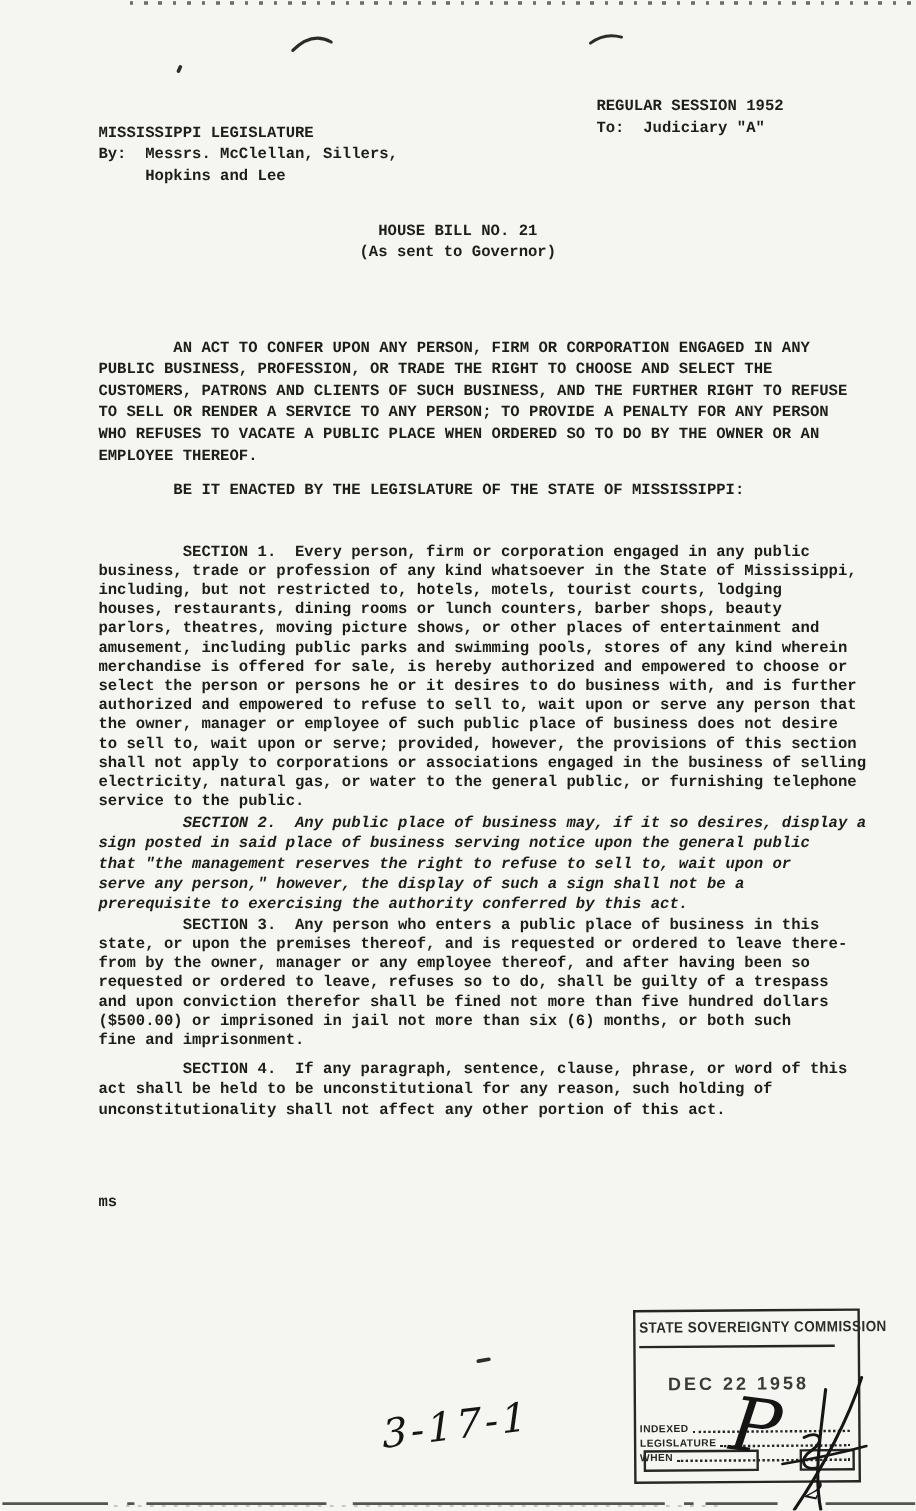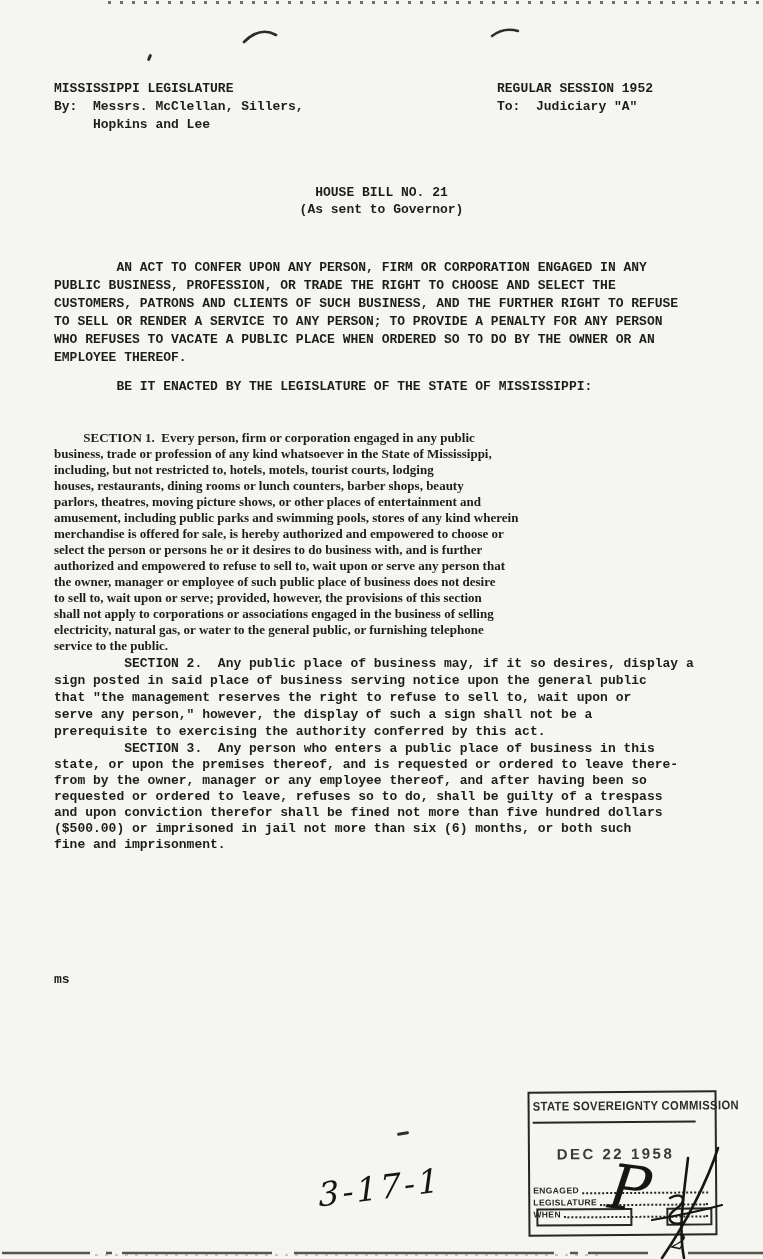--- a/index.html
+++ b/index.html
@@ -15,21 +15,21 @@
   }
   
   .typed{
     position:absolute;white-space:pre;color:var(--ink);
     font-family:"Liberation Mono","DejaVu Sans Mono",monospace;
     font-size:13px;font-weight:bold;letter-spacing:0;
   }
   .lh16{line-height:16px;}
   .lh17{line-height:17px;}
   .lh18{line-height:18px;}
-  .body-left{left:54px;}
+  .body-left{left:82px;margin-top:22px;}
   .centered{left:0;width:763px;text-align:center;}
   
   .top-dots{
     position:absolute;top:1px;left:108px;width:655px;height:3px;
     background:repeating-linear-gradient(90deg,#6e6e6c 0 3px,transparent 3px 12px);
   }
   .speck{position:absolute;background:#2d2d2b;border-radius:2px;}
   .speck-apostrophe{left:148px;top:54px;width:3px;height:7px;transform:rotate(24deg);}
   .speck-dash{left:397px;top:1132px;width:12px;height:3px;transform:rotate(-10deg);}
   .svg-abs{position:absolute;}
@@ -91,56 +91,59 @@
   <div class="typed lh17 centered" style="top:184px;">HOUSE BILL NO. 21
 (As sent to Governor)</div>
 
   <div class="typed lh17 body-left" style="top:378px;">        BE IT ENACTED BY THE LEGISLATURE OF THE STATE OF MISSISSIPPI:</div>
   <div class="typed lh18 body-left" style="top:259px;">        AN ACT TO CONFER UPON ANY PERSON, FIRM OR CORPORATION ENGAGED IN ANY
 PUBLIC BUSINESS, PROFESSION, OR TRADE THE RIGHT TO CHOOSE AND SELECT THE
 CUSTOMERS, PATRONS AND CLIENTS OF SUCH BUSINESS, AND THE FURTHER RIGHT TO REFUSE
 TO SELL OR RENDER A SERVICE TO ANY PERSON; TO PROVIDE A PENALTY FOR ANY PERSON
 WHO REFUSES TO VACATE A PUBLIC PLACE WHEN ORDERED SO TO DO BY THE OWNER OR AN
 EMPLOYEE THEREOF.</div>
-  <div class="typed lh16 body-left" style="top:430px;font-family:Liberation Serif, serif;">         SECTION 1.  Every person, firm or corporation engaged in any public
+  <div class="typed lh16 body-left" style="top:430px;">         SECTION 1.  Every person, firm or corporation engaged in any public
 business, trade or profession of any kind whatsoever in the State of Mississippi,
 including, but not restricted to, hotels, motels, tourist courts, lodging
 houses, restaurants, dining rooms or lunch counters, barber shops, beauty
 parlors, theatres, moving picture shows, or other places of entertainment and
 amusement, including public parks and swimming pools, stores of any kind wherein
 merchandise is offered for sale, is hereby authorized and empowered to choose or
 select the person or persons he or it desires to do business with, and is further
 authorized and empowered to refuse to sell to, wait upon or serve any person that
 the owner, manager or employee of such public place of business does not desire
 to sell to, wait upon or serve; provided, however, the provisions of this section
 shall not apply to corporations or associations engaged in the business of selling
 electricity, natural gas, or water to the general public, or furnishing telephone
 service to the public.</div>
-  <div class="typed lh17 body-left" style="top:655px;">         SECTION 2.  Any public place of business may, if it so desires, display a
+  <div class="typed lh17 body-left" style="top:655px;font-style:italic;">         SECTION 2.  Any public place of business may, if it so desires, display a
 sign posted in said place of business serving notice upon the general public
 that "the management reserves the right to refuse to sell to, wait upon or
 serve any person," however, the display of such a sign shall not be a
 prerequisite to exercising the authority conferred by this act.</div>
   <div class="typed lh16 body-left" style="top:741px;font-family:Liberation Mono, monospace;">         SECTION 3.  Any person who enters a public place of business in this
 state, or upon the premises thereof, and is requested or ordered to leave there-
 from by the owner, manager or any employee thereof, and after having been so
 requested or ordered to leave, refuses so to do, shall be guilty of a trespass
 and upon conviction therefor shall be fined not more than five hundred dollars
 ($500.00) or imprisoned in jail not more than six (6) months, or both such
 fine and imprisonment.</div>
+  <div class="typed lh17 body-left" style="top:860px;">         SECTION 4.  If any paragraph, sentence, clause, phrase, or word of this
+act shall be held to be unconstitutional for any reason, such holding of
+unconstitutionality shall not affect any other portion of this act.</div>
   <div class="typed lh17 body-left" style="top:971px;">ms</div>
 
   <div class="hand hand-number">3-17-1</div>
 
   <div class="stamp">
     <div class="stamp-title">STATE SOVEREIGNTY COMMISSION</div>
     <div class="stamp-date">DEC 22 1958</div>
     <div class="stamp-rows">
       <div class="sf-row">
-        <span class="sf-label">ENGAGED</span>
+        <span class="sf-label">INDEXED</span>
         <span class="sf-dots"></span>
       </div>
       <div class="sf-row">
         <span class="sf-label">LEGISLATURE</span>
         <span class="sf-dots"></span>
       </div>
       <div class="sf-row">
         <span class="sf-label">WHEN</span>
         <span class="sf-dots"></span>
       </div>

